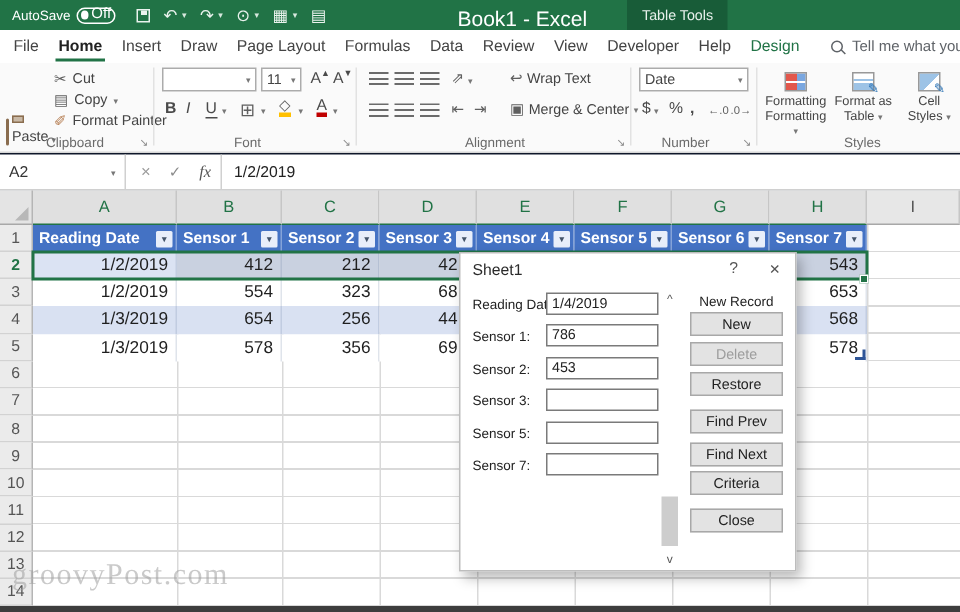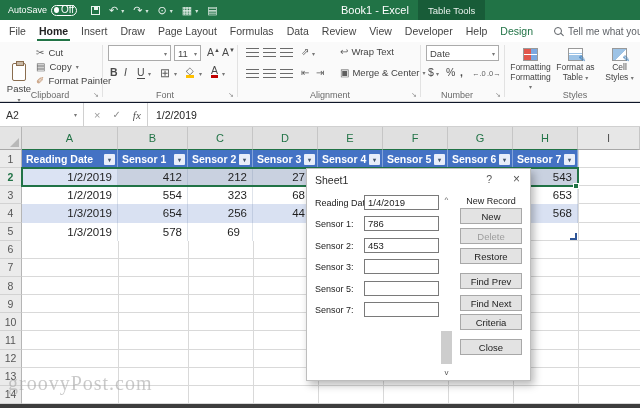--- a/index.html
+++ b/index.html
@@ -12,21 +12,21 @@
   .titlebar{position:absolute;left:0;top:0;width:640px;height:20px;background:#217346;display:flex;align-items:center;color:#fff}
   .autosave{display:flex;align-items:center;gap:4px;margin-left:8px;font-size:9px}
   .pill{width:26px;height:11px;border:1px solid #fff;border-radius:6px;display:flex;align-items:center;gap:2px;padding:0 2px}
   .pill .dot{width:6px;height:6px;background:#fff;border-radius:50%}
   .pill .st{font-size:10px;line-height:1}
   .qat{display:flex;align-items:center;gap:9px;margin-left:14px;font-size:11px}
   .qat .ic{color:#eaf3ee;cursor:default}
   .qat .car{font-size:6px;margin-left:-6px;color:#d7e8de}
   .floppy{width:9px;height:9px;border:1.2px solid #eaf3ee;position:relative;display:inline-block}
   .floppy::after{content:"";position:absolute;left:1.5px;top:0;width:4px;height:3px;background:#eaf3ee}
-  .doctitle{position:absolute;left:341px;top:4px;font-size:11px;color:#fff}
+  .doctitle{position:absolute;left:305px;top:4px;font-size:14px;color:#fff}
   .ctxtab{position:absolute;left:418px;top:0;height:20px;padding:0 10px;background:#185c38;display:flex;align-items:center;font-size:9.5px;color:#e8f1ec}
 
   
   .tabrow{position:absolute;left:0;top:20px;width:640px;height:22px;background:#fff;display:flex;align-items:center;gap:13px;padding-left:9px;overflow:hidden}
   .tab{font-size:10.5px;color:#444;position:relative;height:22px;display:flex;align-items:center;white-space:nowrap;cursor:default}
   .tab.active{color:#222;font-weight:bold}
   .tab.active::after{content:"";position:absolute;left:-2px;right:-2px;bottom:1px;height:2.5px;background:#217346}
   .tab.accent{color:#217346}
   .tellme{display:flex;align-items:center;gap:6px;margin-left:8px;color:#5f6368;font-size:10px;white-space:nowrap}
   .mag{width:8px;height:8px;border:1.4px solid #5f6368;border-radius:50%;position:relative;flex:none}
@@ -34,21 +34,21 @@
 
   
   .ribbon{position:absolute;left:0;top:42px;width:640px;height:60px;background:#fafafa;border-bottom:1px solid #d6d6d6}
   .gdiv{position:absolute;top:3px;height:52px;width:1px;background:#e2e2e2}
   .grplabel{position:absolute;bottom:1px;font-size:9px;color:#6a6a6a;text-align:center}
   .launcher{position:absolute;bottom:2px;font-size:7px;color:#8a8a8a}
   .ric{color:#5f5f5f;font-size:10px}
   .rcar{font-size:6px;color:#777}
   .rlbl{font-size:9.5px;color:#444}
   
-  .pastebtn{position:absolute;left:4px;top:18px;width:30px;height:52px;display:flex;flex-direction:column;align-items:center;gap:2px;padding-top:3px}
+  .pastebtn{position:absolute;left:4px;top:3px;width:30px;height:52px;display:flex;flex-direction:row;align-items:flex-end;gap:2px;padding-top:3px}
   .clip{width:14px;height:18px;border:1.3px solid #8a6d4f;border-radius:2px;position:relative;background:#fff}
   .clip::before{content:"";position:absolute;left:3px;top:-3px;width:6px;height:3px;background:#c9b9a6;border:1px solid #8a6d4f}
   .cliprow{position:absolute;left:36px;display:flex;align-items:center;gap:4px;height:13px}
   
   .selbox{background:#fff;border:1px solid #ababab;display:flex;align-items:center;justify-content:space-between;padding:0 3px;font-size:9.5px;color:#444}
   .fbtn{font-size:10.5px;color:#4a4a4a;display:inline-block}
   .ulg{border-bottom:1.5px solid #4a4a4a}
   .fillic{border-bottom:3px solid #ffc000;line-height:9px;display:inline-block}
   .fcic{border-bottom:3px solid #c00000;line-height:10px;display:inline-block;font-size:10.5px;color:#4a4a4a}
   
@@ -392,21 +392,21 @@
         <div class="th">
         <span>Sensor 7</span>
         <span class="flt">▾</span>
       </div>
     </div>
 
     <div class="trow band rowsel" style="top:41.14px">
       <div class="cell c0">1/2/2019</div>
       <div class="cell c1">412</div>
       <div class="cell c2">212</div>
-      <div class="cell c3">27</div>
+      <div class="cell c3">42</div>
       <div class="cell c4"></div>
       <div class="cell c5"></div>
       <div class="cell c6"></div>
       <div class="cell c7">543</div>
     </div>
     <div class="trow plain" style="top:59.29px">
       <div class="cell c0">1/2/2019</div>
       <div class="cell c1">554</div>
       <div class="cell c2">323</div>
       <div class="cell c3">68</div>
@@ -421,20 +421,21 @@
       <div class="cell c2">256</div>
       <div class="cell c3">44</div>
       <div class="cell c4"></div>
       <div class="cell c5"></div>
       <div class="cell c6"></div>
       <div class="cell c7">568</div>
     </div>
     <div class="trow plain" style="top:95.57px">
       <div class="cell c0">1/3/2019</div>
       <div class="cell c1">578</div>
+      <div class="cell c2">356</div>
       <div class="cell c3">69</div>
       <div class="cell c4"></div>
       <div class="cell c5"></div>
       <div class="cell c6"></div>
       <div class="cell c7">578</div>
     </div>
 
     <div class="selrange"></div>
     <div class="fillhandle"></div>
     <div class="tblhandle"></div>

